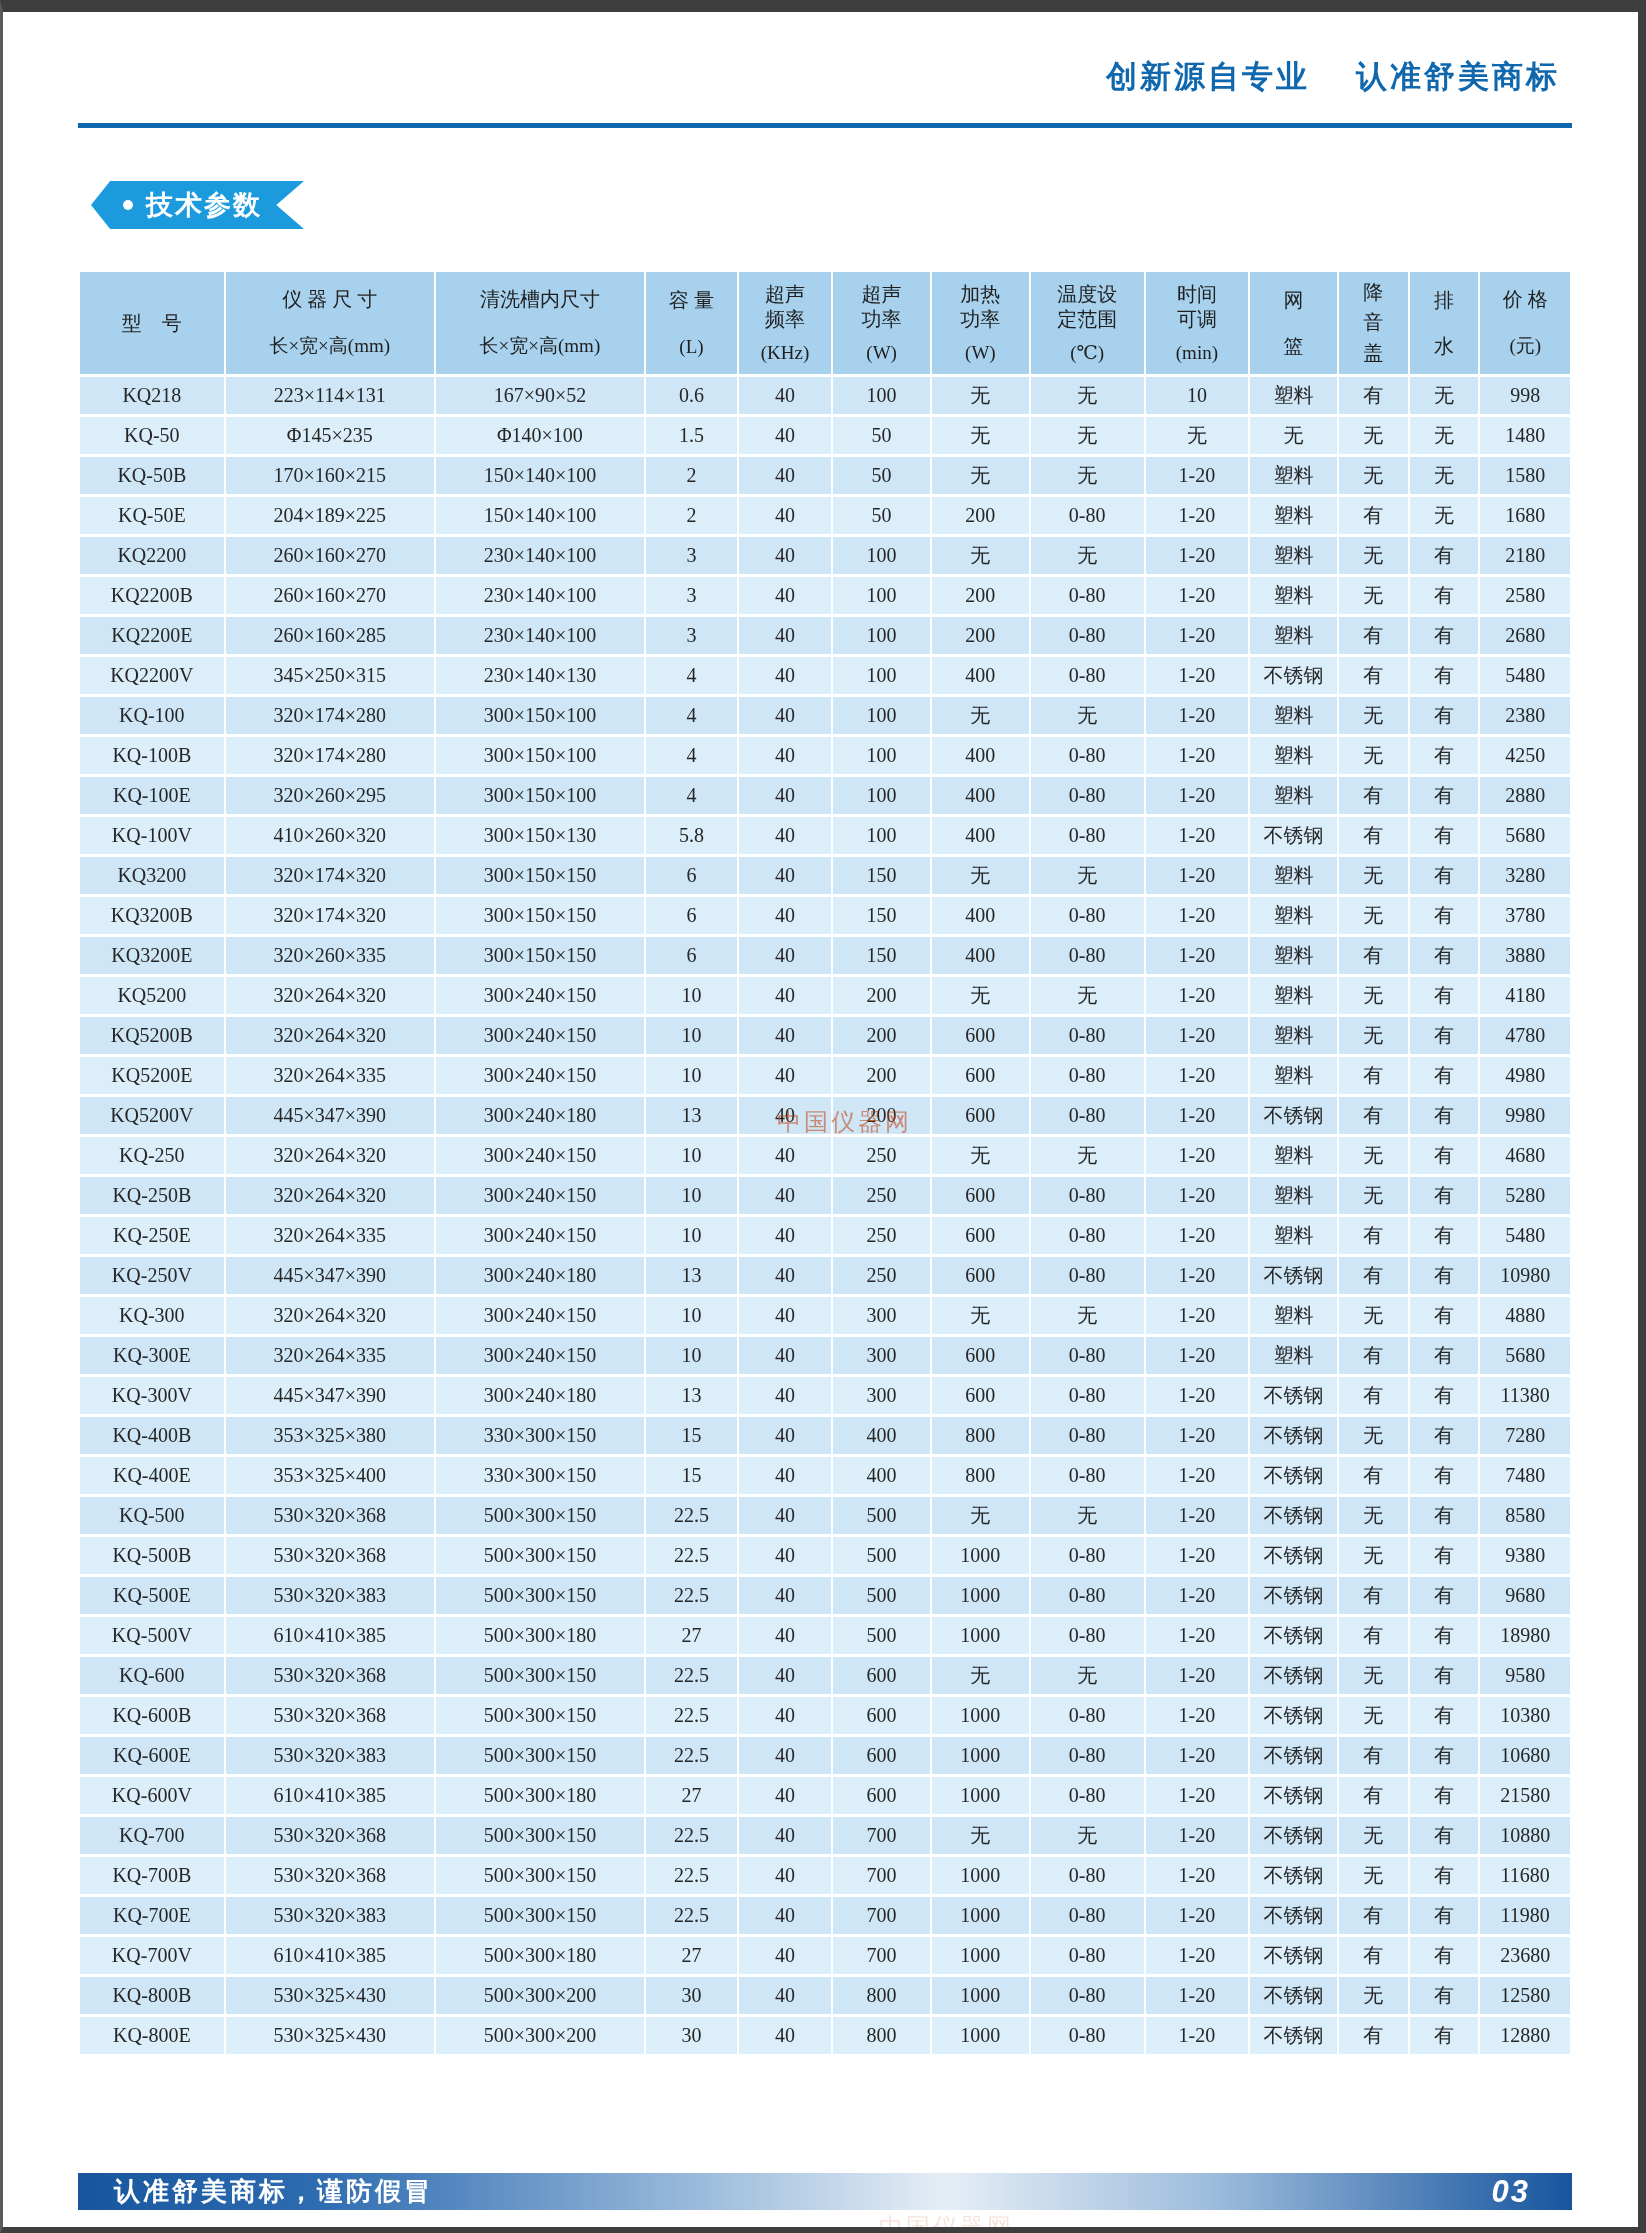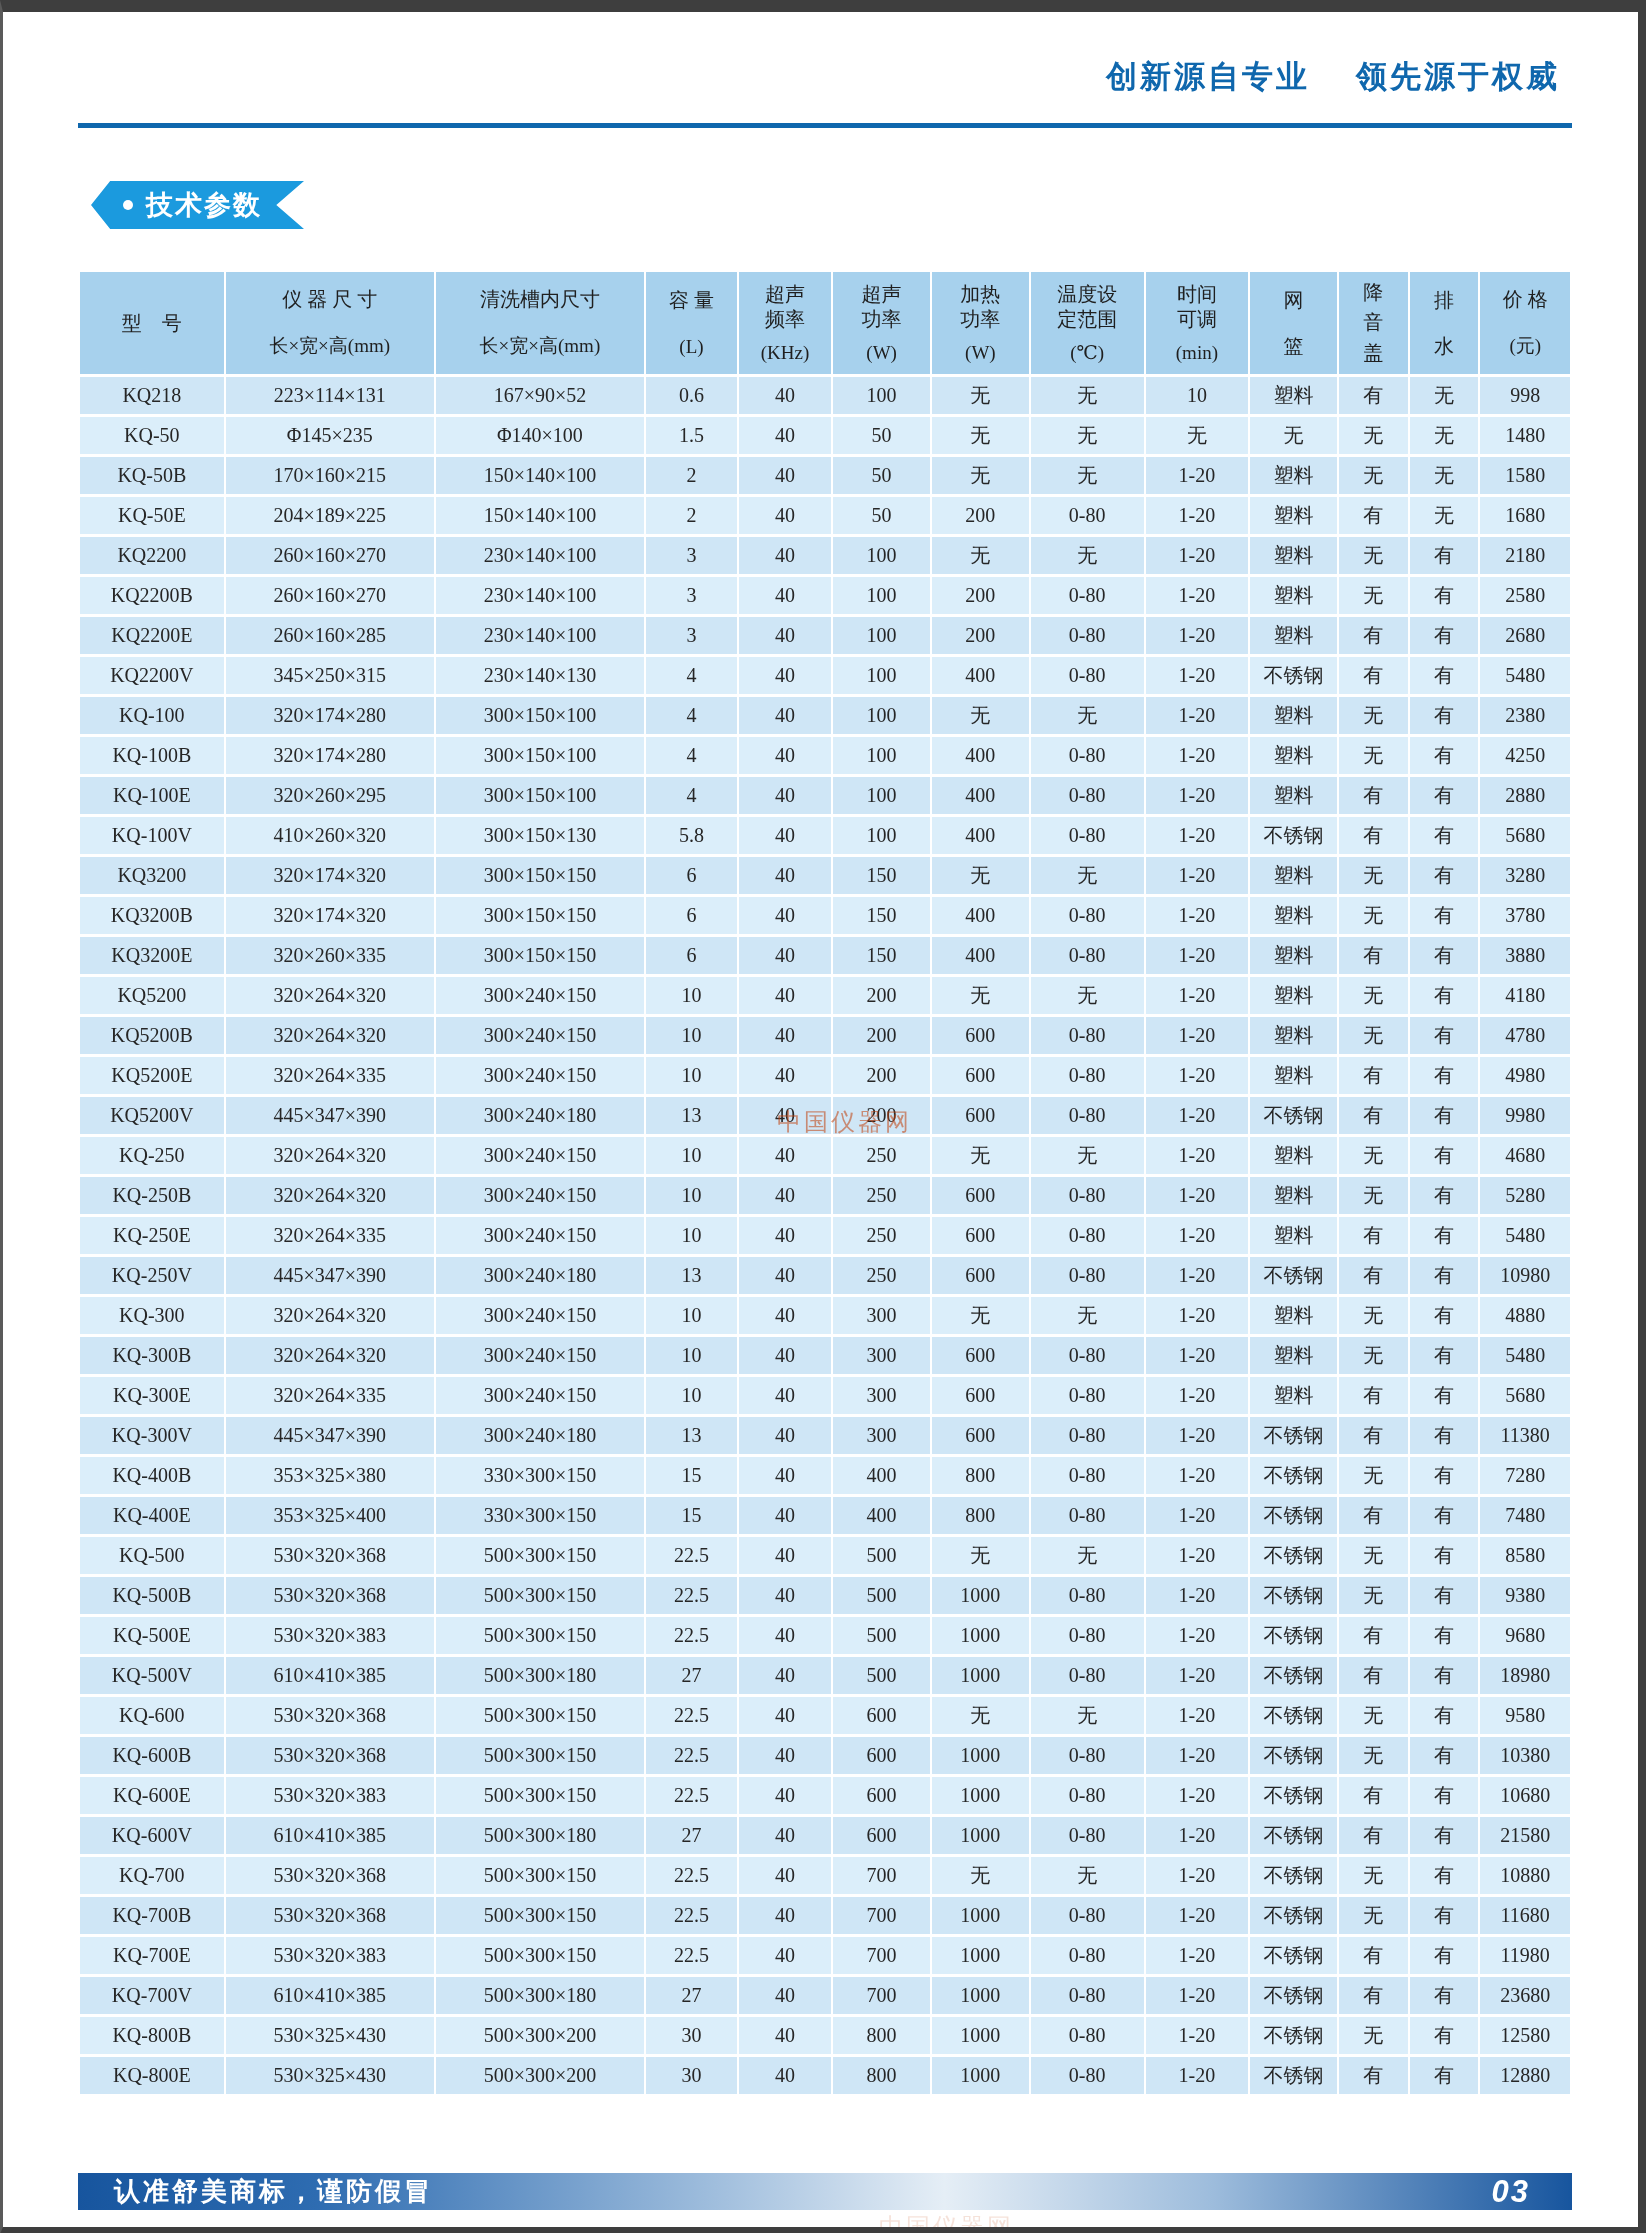--- a/index.html
+++ b/index.html
@@ -46,21 +46,21 @@
               font-family:"Liberation Sans","DejaVu Sans",sans-serif;}
   .footer-note{font-weight:bold;font-size:26px;margin-left:36px;letter-spacing:3px;}
   .page-number{margin-left:auto;margin-right:42px;font-weight:bold;font-style:italic;font-size:31px;letter-spacing:2px;}
 </style>
 </head>
 <body>
 
 <div class="page">
 
   <div class="slogan">
-    <span>创新源自专业</span><span class="gap"></span><span>领先源于权威</span>
+    <span>创新源自专业</span><span class="gap"></span><span>认准舒美商标</span>
   </div>
   <div class="rule"></div>
 
   <div class="banner">
     <span class="dot"></span>
     <span class="label">技术参数</span>
   </div>
 
   <table class="spec-table">
     <colgroup>
@@ -546,35 +546,20 @@
           <td>300</td>
           <td>无</td>
           <td>无</td>
           <td>1-20</td>
           <td>塑料</td>
           <td>无</td>
           <td>有</td>
           <td>4880</td>
         </tr>
         <tr>
-          <td>KQ-300B</td>
-          <td>320×264×320</td>
-          <td>300×240×150</td>
-          <td>10</td>
-          <td>40</td>
-          <td>300</td>
-          <td>600</td>
-          <td>0-80</td>
-          <td>1-20</td>
-          <td>塑料</td>
-          <td>无</td>
-          <td>有</td>
-          <td>5480</td>
-        </tr>
-        <tr>
           <td>KQ-300E</td>
           <td>320×264×335</td>
           <td>300×240×150</td>
           <td>10</td>
           <td>40</td>
           <td>300</td>
           <td>600</td>
           <td>0-80</td>
           <td>1-20</td>
           <td>塑料</td>

